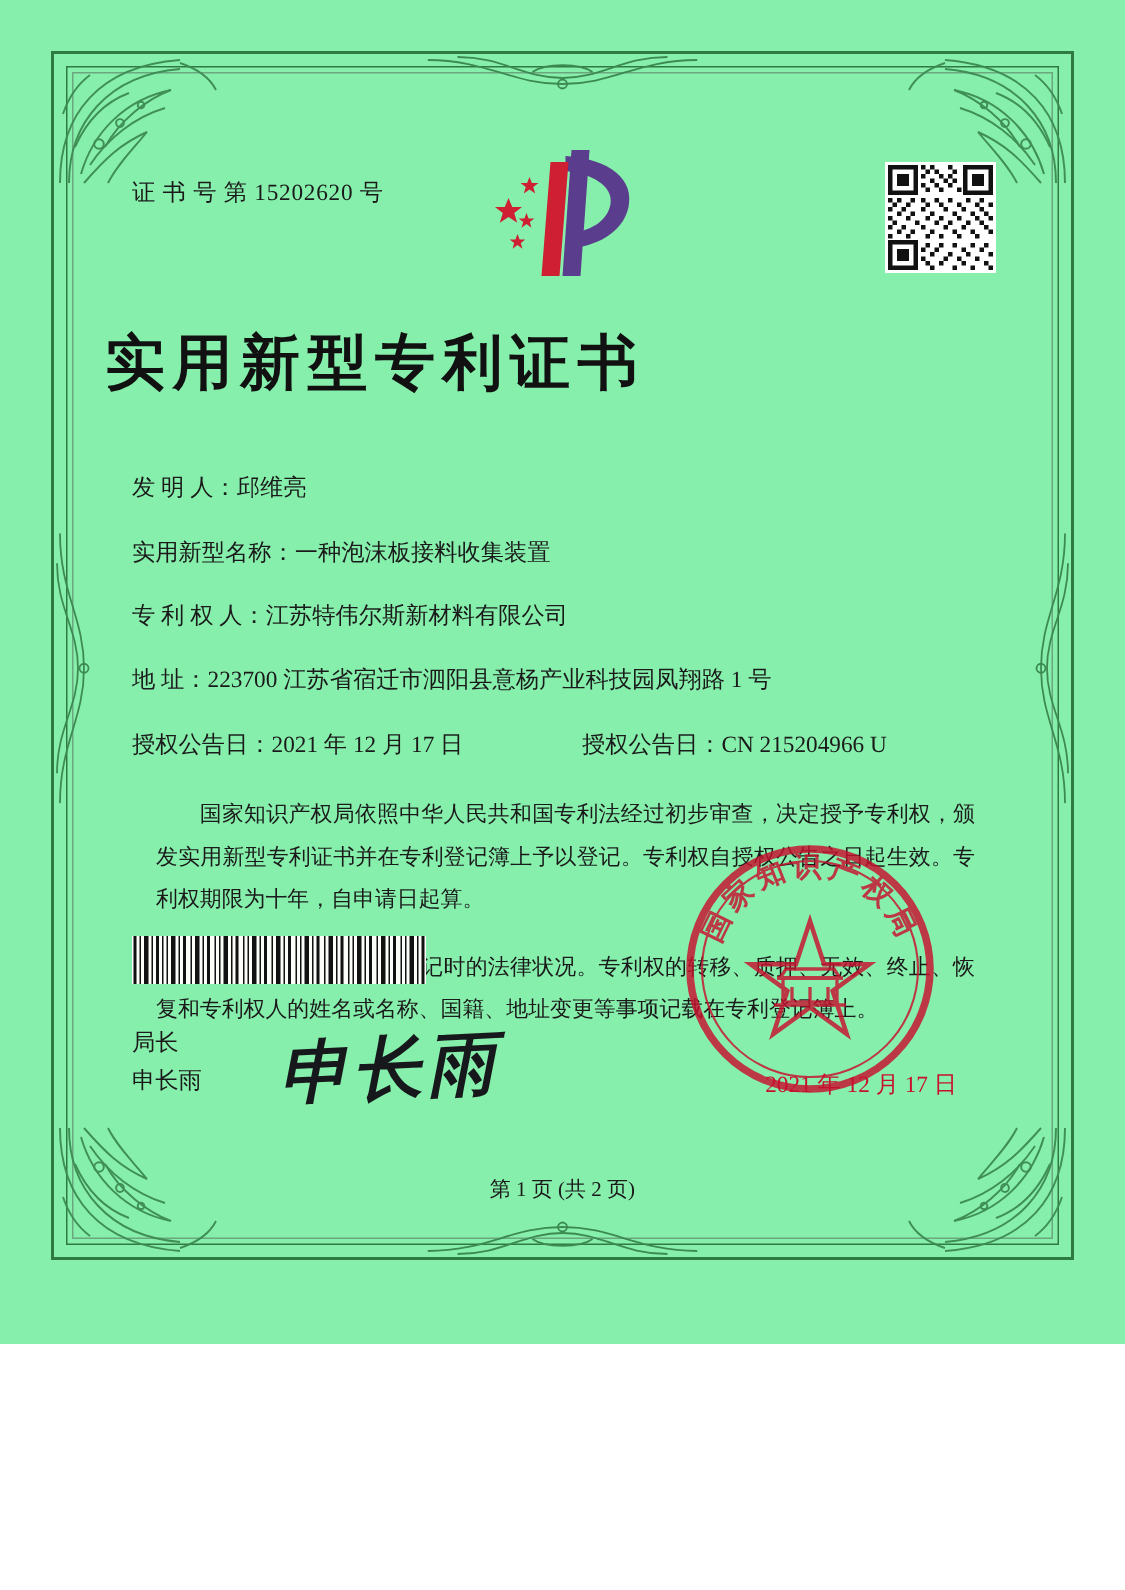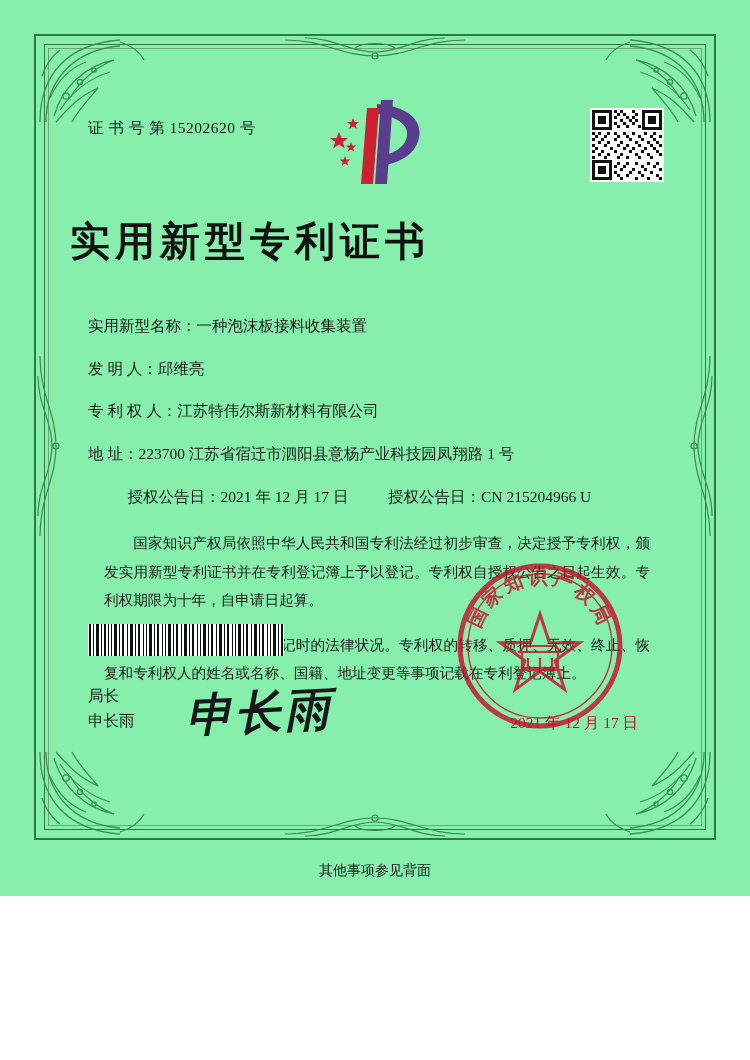--- a/index.html
+++ b/index.html
@@ -143,21 +143,21 @@
     white-space: nowrap;
     overflow: hidden;
   }
 
   .field-two {
     display: flex;
     font-size: 15.5px;
     margin-bottom: 4px;
     line-height: 1.4;
   }
-  .field-two .col-a { width: 300px; white-space: nowrap; text-align: center; }
+  .field-two .col-a { width: 300px; white-space: nowrap; }
   .field-two .col-b { white-space: nowrap; }
 
   .para {
     margin-top: 22px;
     padding: 0 14px 0 18px;
     font-size: 14.6px;
     line-height: 1.95;
     text-align: justify;
     text-justify: inter-ideograph;
   }
@@ -472,27 +472,27 @@
           </g>
         </svg>
       </div>
     </div>
 
     <div class="title">实用新型专利证书</div>
 
     <div class="fields">
 
       <div class="field">
+        <span class="lbl">发 明 人：</span>
+        <span class="val">邱维亮</span>
+      </div>
+
+      <div class="field">
         <span class="lbl">实用新型名称：</span>
         <span class="val">一种泡沫板接料收集装置</span>
-      </div>
-
-      <div class="field">
-        <span class="lbl">发 明 人：</span>
-        <span class="val">邱维亮</span>
       </div>
 
 
 
       <div class="field">
         <span class="lbl">专 利 权 人：</span>
         <span class="val">江苏特伟尔斯新材料有限公司</span>
       </div>
 
       <div class="field">
@@ -600,16 +600,16 @@
             <path d="M62 110 L110 110"></path>
           </g>
           <text font-family="'Liberation Serif', serif" font-size="19" fill="#c8102e" letter-spacing="4" font-weight="bold">
             <textPath href="#sealArcTop" startOffset="50%" text-anchor="middle">国家知识产权局</textPath>
           </text>
         </g>
       </svg>
     </div>
     <div class="seal-date">2021 年 12 月 17 日</div>
 
-  </div>
-
-  <div class="footer-note">其他事项参见背面</div>
+    <div class="page-no">第 1 页 (共 2 页)</div>
+  </div>
+
 </div>
 
 </body></html>

